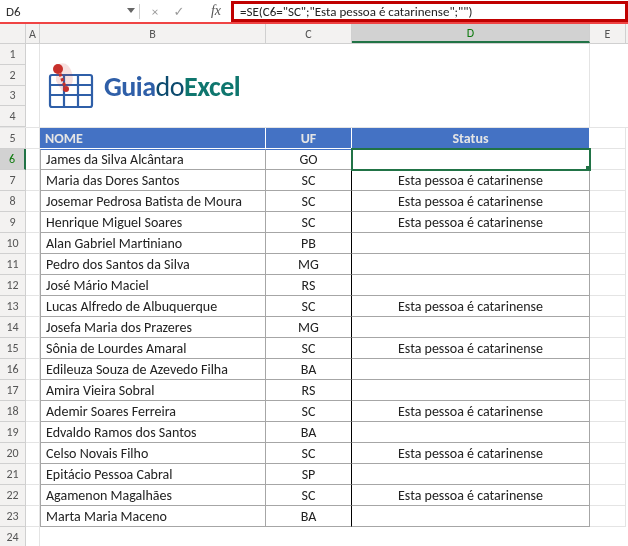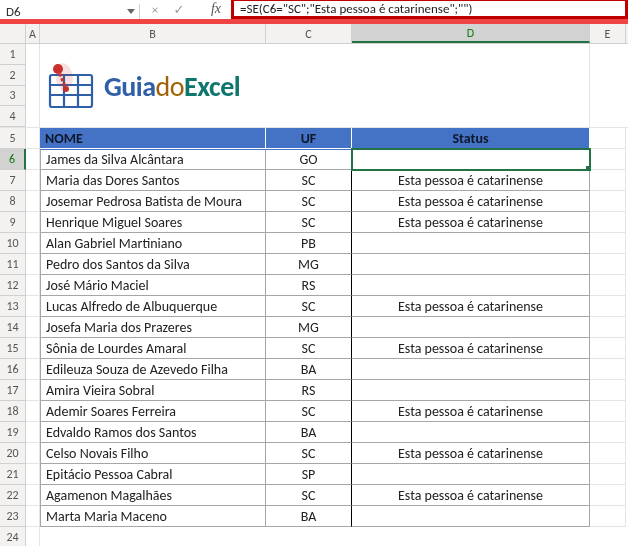--- a/index.html
+++ b/index.html
@@ -7,23 +7,23 @@
     margin: 0;
     font-family: Calibri, Arial, sans-serif;
     font-size: 14px;
     background: #fff;
     color: #222;
     width: 628px;
   }
   
   .formula-bar {
     display: flex;
-    align-items: flex-end;
+    align-items: center;
     height: 24px;
-    border-bottom: 5px solid #ef4444;
+    border-bottom: 2px solid #ef4444;
     background: #fff;
   }
   .name-box-wrap {
     display: flex;
     align-items: center;
     width: 140px;
     border-right: 1px solid #d0d0d0;
     background: #fff;
   }
   .name-box {
@@ -153,26 +153,26 @@
     width: 54px;
     height: 54px;
     position:relative;
   }
   .logo-text {
     font-size: 28px;
     font-weight: 700;
     letter-spacing: -0.5px;
   }
   .lt-guia { color: #2F5FA8; }
-  .lt-do { color: #a16207; font-weight:400;}
+  .lt-do { color: #0c4a6e; font-weight:400;}
   .lt-excel { color: #0f766e; }
   
   .tbl-h .c-B, .tbl-h .c-C, .tbl-h .c-D {
     background: #4472C4;
-    color: #0f172a;
+    color: #e5e5e5;
     font-weight: 700;
     justify-content: center;
     border-right: 1px solid #fff;
     border-bottom: 1px solid #fff;
   }
   .tbl-h .c-B { justify-content:flex-start; }
   
   .data .c-B { border-left: 1px solid #a6a6a6; border-bottom:1px solid #a6a6a6; border-right:1px solid #a6a6a6;}
   .data .c-C { border-bottom:1px solid #a6a6a6; border-right:1px solid #000000;text-align:center;}
   .data .c-D { border-bottom:1px solid #a6a6a6; border-right:1px solid #a6a6a6;}

